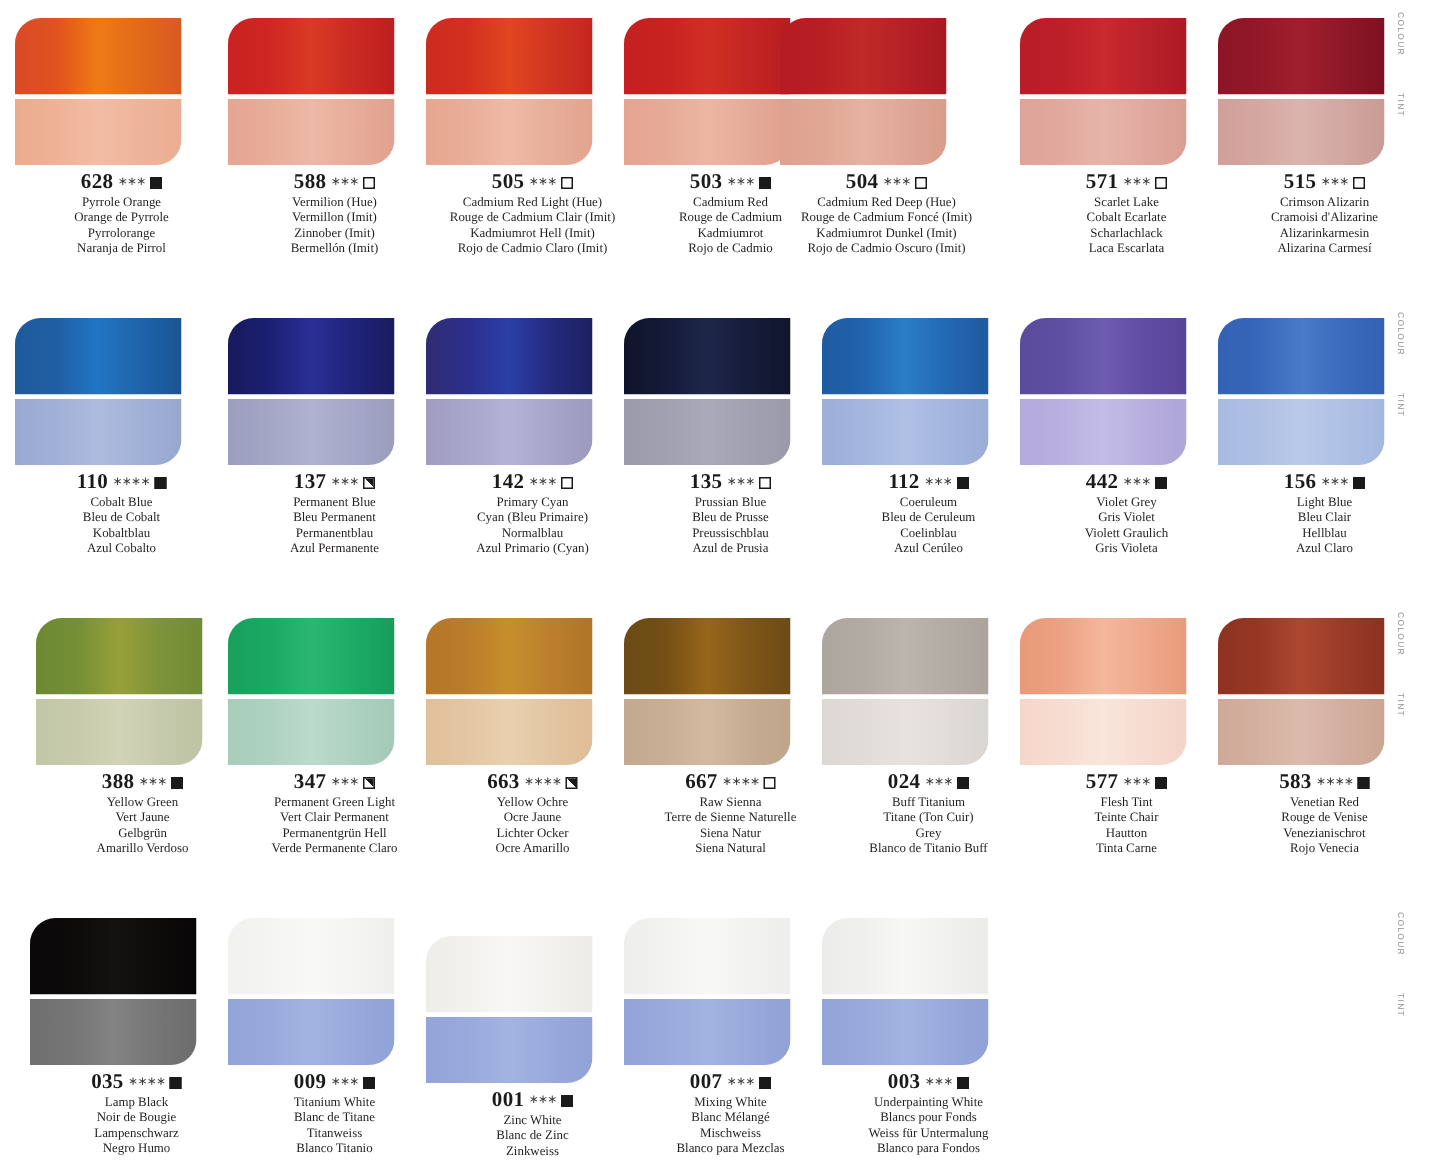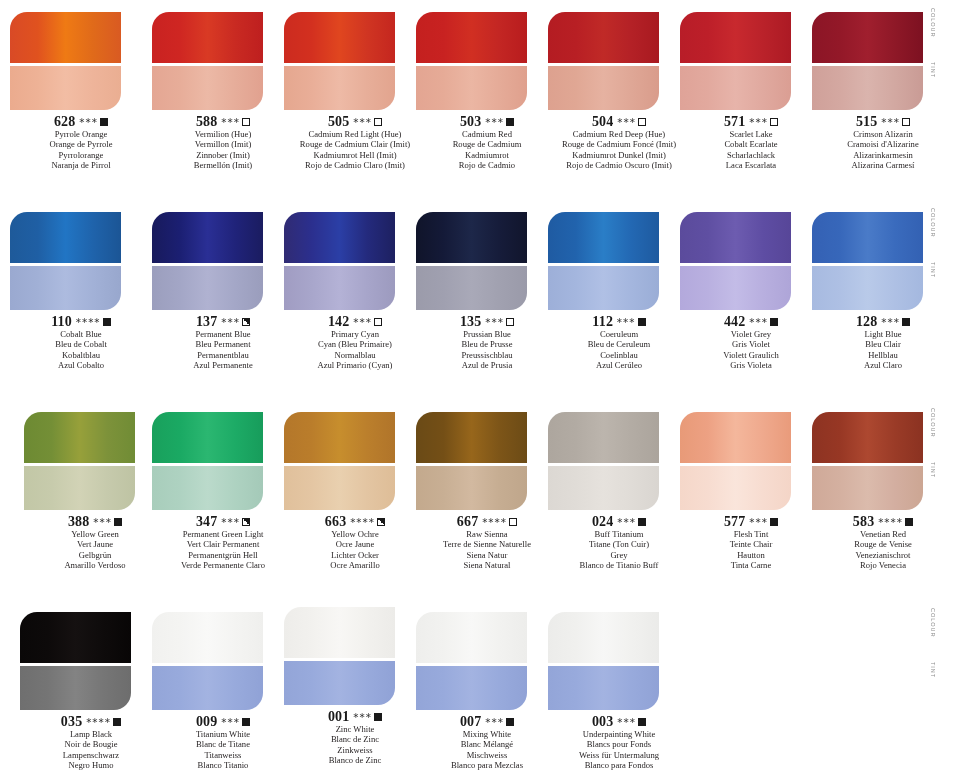--- a/index.html
+++ b/index.html
@@ -207,21 +207,21 @@
             <span class="code">503</span>
             <span class="stars">∗∗∗</span>
             <span class="opacity-box opaque"></span>
           </div>
           <div class="name">Cadmium Red</div>
           <div class="name">Rouge de Cadmium</div>
           <div class="name">Kadmiumrot</div>
           <div class="name">Rojo de Cadmio</div>
         </div>
       </div>
-      <div class="cell" style="left: 548px; top: 12px;">
+      <div class="cell" style="left: 520px; top: 12px;">
         <div class="swatch">
           <div class="band colour">
             <div class="grad" style="background: linear-gradient(to right, rgb(180, 28, 34) 0%, rgb(184, 31, 36) 25%, rgb(192, 42, 39) 50%, rgb(180, 33, 38) 75%, rgb(168, 25, 32) 100%);"></div>
           </div>
           <div class="band tint">
             <div class="grad" style="background: linear-gradient(to right, rgb(221, 161, 143) 0%, rgb(224, 167, 148) 25%, rgb(230, 178, 161) 50%, rgb(223, 167, 150) 75%, rgb(217, 156, 139) 100%);"></div>
           </div>
         </div>
         <div class="info">
           <div class="code-line">
@@ -411,21 +411,21 @@
         <div class="swatch">
           <div class="band colour">
             <div class="grad" style="background: linear-gradient(to right, rgb(52, 97, 180) 0%, rgb(55, 103, 186) 25%, rgb(74, 123, 200) 50%, rgb(58, 107, 189) 75%, rgb(51, 97, 179) 100%);"></div>
           </div>
           <div class="band tint">
             <div class="grad" style="background: linear-gradient(to right, rgb(167, 186, 224) 0%, rgb(174, 192, 228) 25%, rgb(185, 202, 233) 50%, rgb(174, 192, 228) 75%, rgb(164, 184, 223) 100%);"></div>
           </div>
         </div>
         <div class="info">
           <div class="code-line">
-            <span class="code">128</span>
+            <span class="code">156</span>
             <span class="stars">∗∗∗</span>
             <span class="opacity-box opaque"></span>
           </div>
           <div class="name">Light Blue</div>
           <div class="name">Bleu Clair</div>
           <div class="name">Hellblau</div>
           <div class="name">Azul Claro</div>
         </div>
       </div>
       <div class="axis-label colour">COLOUR</div>
@@ -618,21 +618,21 @@
             <span class="code">009</span>
             <span class="stars">∗∗∗</span>
             <span class="opacity-box opaque"></span>
           </div>
           <div class="name">Titanium White</div>
           <div class="name">Blanc de Titane</div>
           <div class="name">Titanweiss</div>
           <div class="name">Blanco Titanio</div>
         </div>
       </div>
-      <div class="cell" style="left: 284px; top: 7px;">
+      <div class="cell" style="left: 284px; top: 24px;">
         <div class="swatch">
           <div class="band colour">
             <div class="grad" style="background: linear-gradient(to right, rgb(238, 237, 234) 0%, rgb(242, 241, 238) 25%, rgb(248, 247, 245) 50%, rgb(242, 241, 238) 75%, rgb(236, 235, 232) 100%);"></div>
           </div>
           <div class="band tint">
             <div class="grad" style="background: linear-gradient(to right, rgb(147, 165, 216) 0%, rgb(152, 170, 220) 25%, rgb(163, 179, 225) 50%, rgb(152, 170, 220) 75%, rgb(144, 162, 214) 100%);"></div>
           </div>
         </div>
         <div class="info">
           <div class="code-line">

